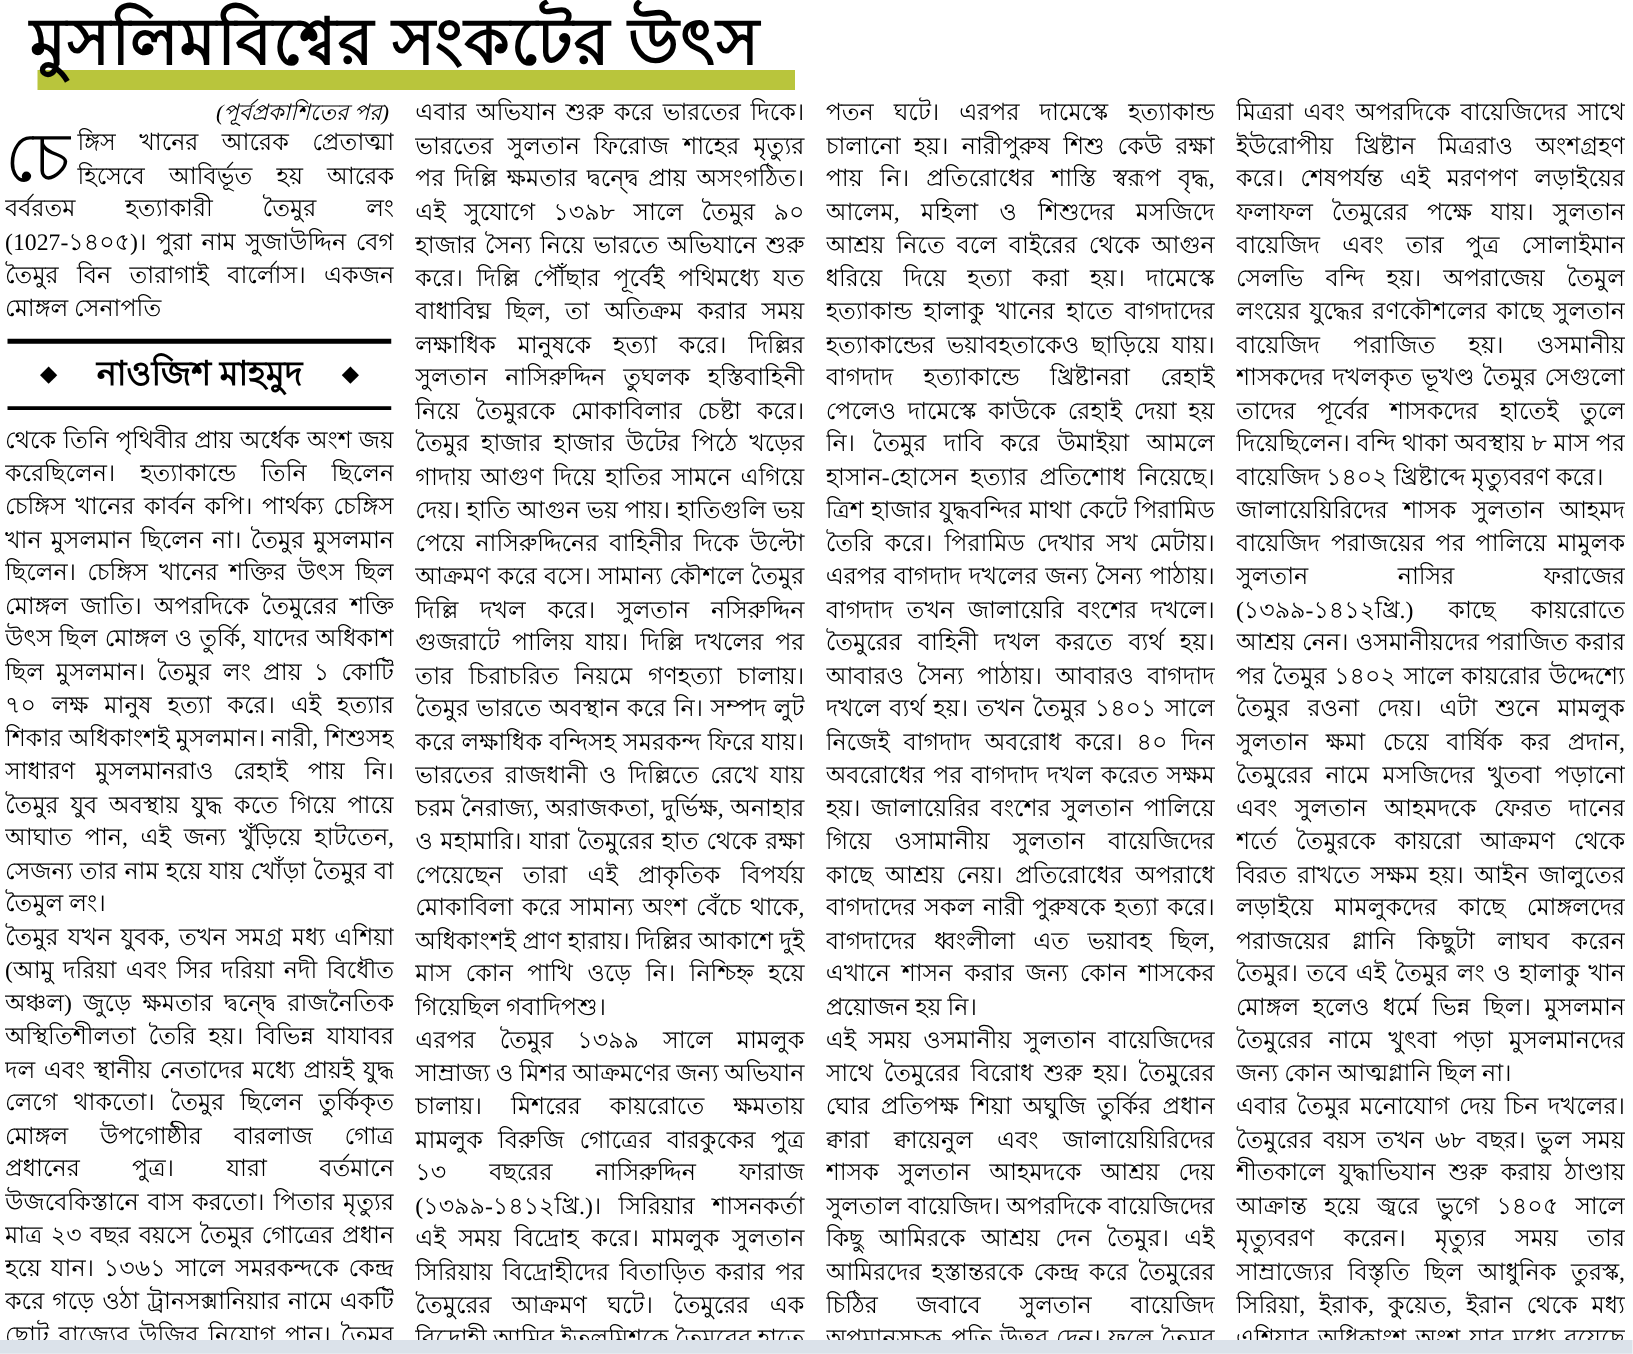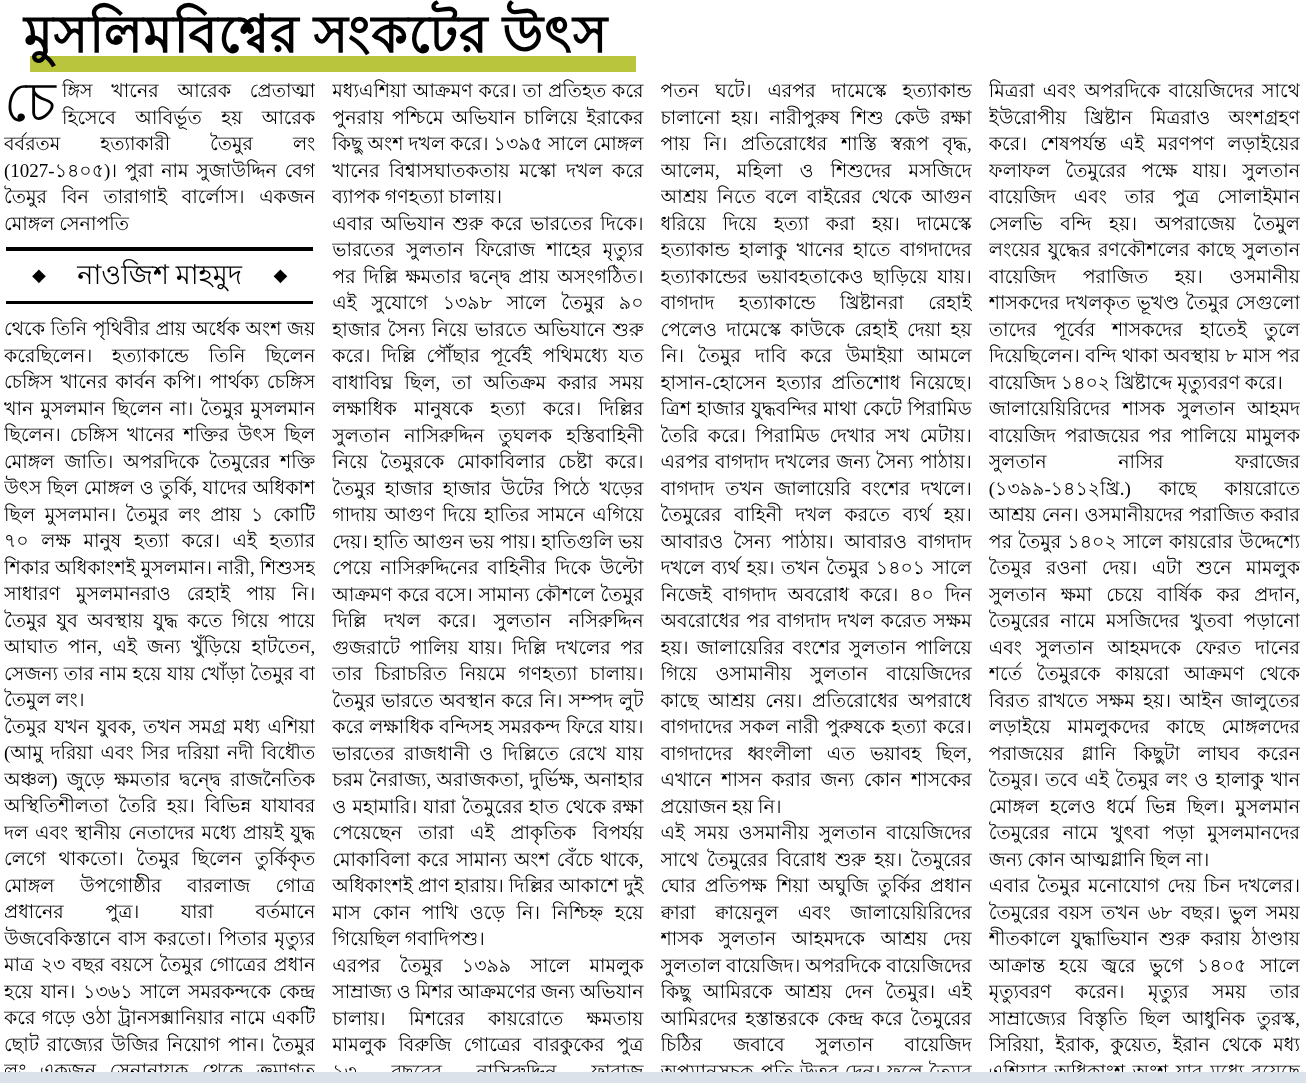--- a/index.html
+++ b/index.html
@@ -67,21 +67,21 @@
   .byline-box {
     border-top: 4px solid #000;
     border-bottom: 3px solid #000;
     margin: 10px 2px 12px 2px;
     padding: 9px 26px 11px 26px;
     display: flex;
     align-items: center;
     justify-content: space-between;
   }
   .byline-box .name {
-    font-weight: normal;
+    font-weight: bold;
     font-size: 27px;
     line-height: 30px;
   }
   .byline-box .diamond { font-size: 18px; }
 
   
   .bottom-strip {
     position: absolute; left: 0; bottom: 0;
     width: 1306px; height: 11px;
     background: #dbe2ea;
@@ -93,33 +93,33 @@
 <div class="page">
 
   <div class="masthead">
     <div class="hl"></div>
     <h1>মুসলিমবিশ্বের সংকটের উৎস</h1>
   </div>
 
   <div class="columns">
 
     <div class="col">
+      <div class="dateline">(পূর্বপ্রকাশিতের পর)</div>
       <p><span class="dropcap">চে</span><span>ঙ্গিস খানের আরেক প্রেতাত্মা হিসেবে আবির্ভূত হয় আরেক বর্বরতম হত্যাকারী তৈমুর লং (1027-১৪০৫)। পুরা নাম সুজাউদ্দিন বেগ তৈমুর বিন তারাগাই বার্লোস। একজন মোঙ্গল সেনাপতি</span></p>
       <div class="byline-box">
         <span class="diamond">◆</span>
         <span class="name">নাওজিশ মাহমুদ</span>
         <span class="diamond">◆</span>
       </div>
       <p>থেকে তিনি পৃথিবীর প্রায়  অর্ধেক অংশ জয় করেছিলেন।  হত্যাকান্ডে তিনি ছিলেন চেঙ্গিস খানের কার্বন কপি। পার্থক্য চেঙ্গিস খান মুসলমান ছিলেন না। তৈমুর মুসলমান ছিলেন। চেঙ্গিস খানের শক্তির উৎস ছিল মোঙ্গল জাতি। অপরদিকে তৈমুরের শক্তি উৎস ছিল মোঙ্গল ও তুর্কি, যাদের অধিকাশ ছিল মুসলমান। তৈমুর লং প্রায় ১ কোটি ৭০ লক্ষ মানুষ হত্যা করে। এই হত্যার শিকার অধিকাংশই মুসলমান। নারী, শিশুসহ সাধারণ মুসলমানরাও রেহাই পায় নি। তৈমুর যুব অবস্থায় যুদ্ধ কতে গিয়ে পায়ে আঘাত পান, এই জন্য খুঁড়িয়ে হাটতেন, সেজন্য তার নাম হয়ে যায় খোঁড়া তৈমুর বা তৈমুল লং।</p>
       <p>তৈমুর যখন যুবক, তখন সমগ্র মধ্য এশিয়া (আমু দরিয়া এবং সির দরিয়া নদী বিধৌত অঞ্চল) জুড়ে ক্ষমতার দ্বন্দ্বে রাজনৈতিক অস্থিতিশীলতা তৈরি হয়। বিভিন্ন যাযাবর দল এবং স্থানীয় নেতাদের মধ্যে প্রায়ই যুদ্ধ লেগে থাকতো। তৈমুর ছিলেন তুর্কিকৃত মোঙ্গল উপগোষ্ঠীর বারলাজ গোত্র প্রধানের পুত্র। যারা বর্তমানে উজবেকিস্তানে বাস করতো। পিতার মৃত্যুর মাত্র ২৩ বছর বয়সে তৈমুর  গোত্রের প্রধান হয়ে যান। ১৩৬১ সালে  সমরকন্দকে কেন্দ্র করে গড়ে ওঠা ট্রানসক্সানিয়ার নামে একটি ছোট রাজ্যের উজির নিয়োগ পান। তৈমুর লং একজন সেনানায়ক থেকে ক্রমাগত ষড়যন্ত্রের মধ্যদিয়ে ১৩৬৪ সালে মধ্যএশিয়ার ট্রানসক্সানিয়ার রাজ্যের স্ত্রীর ভাই হোসেনের সাথে যৌথভাবে মধ্যএশিয়ার ট্রানসক্সানিয়ার রাজ্যের ক্ষমতা দখল করেন। ১৩৭০ সালে স্ত্রীর মৃত্যুর পর হোসেনকে হত্যা করে একক ক্ষমতা নিজের হাতে নিয়ে নেন। প্রথমে বিশাল সেনাবাহিনী নিয়ে রাশিয়া আক্রমণ করেন। রাশিয়াকে পরাজিত করে ক্ষমতাচ্যুত মোঙ্গল খানকে তৈমুর ক্ষমতায় বসিয়ে পারস্য অভিযান শুরু করেন। ব্যাপক গণহত্যার মধ্যদিয়ে হেরাতের পতন ঘটান। গোটা মধ্যপ্রাচ্যে আতঙ্ক ছড়িয়ে পড়ে। তেহরানকে আত্মসমর্পণে বাধ্য করেন।</p>
 
     </div>
 
     <div class="col">
-      <p>মধ্যএশিয়া আক্রমণ করে। তা প্রতিহত করে পুনরায় পশ্চিমে অভিযান চালিয়ে ইরাকের কিছু অংশ দখল করে। ১৩৯৫ সালে মোঙ্গল খানের বিশ্বাসঘাতকতায় মস্কো দখল করে ব্যাপক গণহত্যা চালায়।</p>
       <p>এবার অভিযান শুরু করে ভারতের দিকে। ভারতের সুলতান ফিরোজ শাহের মৃত্যুর পর দিল্লি ক্ষমতার দ্বন্দ্বে প্রায় অসংগঠিত। এই সুযোগে ১৩৯৮ সালে তৈমুর ৯০ হাজার সৈন্য নিয়ে  ভারতে অভিযানে শুরু করে। দিল্লি পৌঁছার পূর্বেই পথিমধ্যে যত বাধাবিঘ্ন ছিল, তা অতিক্রম করার সময় লক্ষাধিক মানুষকে হত্যা করে। দিল্লির সুলতান নাসিরুদ্দিন তুঘলক হস্তিবাহিনী নিয়ে তৈমুরকে মোকাবিলার চেষ্টা করে। তৈমুর হাজার হাজার উটের পিঠে খড়ের গাদায় আগুণ দিয়ে হাতির সামনে  এগিয়ে দেয়। হাতি আগুন ভয় পায়। হাতিগুলি ভয় পেয়ে নাসিরুদ্দিনের  বাহিনীর দিকে উল্টো আক্রমণ করে বসে। সামান্য কৌশলে তৈমুর দিল্লি দখল করে। সুলতান নসিরুদ্দিন গুজরাটে পালিয় যায়। দিল্লি দখলের পর  তার চিরাচরিত নিয়মে গণহত্যা চালায়। তৈমুর ভারতে অবস্থান করে নি। সম্পদ লুট করে লক্ষাধিক বন্দিসহ সমরকন্দ ফিরে যায়। ভারতের রাজধানী ও দিল্লিতে রেখে যায় চরম নৈরাজ্য, অরাজকতা, দুর্ভিক্ষ, অনাহার ও মহামারি। যারা তৈমুরের হাত থেকে রক্ষা পেয়েছেন তারা এই প্রাকৃতিক বিপর্যয় মোকাবিলা করে সামান্য অংশ বেঁচে থাকে,  অধিকাংশই প্রাণ হারায়।  দিল্লির আকাশে দুই মাস কোন পাখি ওড়ে নি। নিশ্চিহ্ন হয়ে গিয়েছিল গবাদিপশু।</p>
       <p>এরপর তৈমুর ১৩৯৯ সালে মামলুক সাম্রাজ্য ও মিশর আক্রমণের জন্য অভিযান চালায়। মিশরের কায়রোতে  ক্ষমতায় মামলুক বিরুজি গোত্রের বারকুকের পুত্র ১৩ বছরের নাসিরুদ্দিন ফারাজ (১৩৯৯-১৪১২খ্রি.)। সিরিয়ার শাসনকর্তা এই সময় বিদ্রোহ করে। মামলুক সুলতান সিরিয়ায় বিদ্রোহীদের বিতাড়িত করার পর তৈমুরের আক্রমণ ঘটে। তৈমুরের এক বিদ্রোহী আমির ইতলমিশকে তৈমুরের হাতে সমর্পণ করার জন্য পত্র দিয়ে দূত পাঠায়।  কায়রোর পূর্ববর্তী সুলতান বারবুক (১৩৯০-১৩৯৯খ্রি.) তৈমুরের দূতকে  হত্যা করে। তৈমুর প্রতি উত্তরে আলেপ্পো দখল করে এবং দামাস্ক অবরোধ করে। এটা শুনে মামলুক সুলতান তৈমুরকে প্রতিরোধ করার জন্য কায়রো থেকে রওনা দেয়। কিন্তু মামলুক সুলতান ফারাজ তৈমুরকে মোকাবিলা না করে সমঝোতায় আসে। তৈমুরের বিদ্রোহী আমিরকে ফেরতে দেন এবং তৈমুরকে কর দিতে রাজি হন। কায়রো তৈমুরের হাত থেকে রক্ষা পায়। মামলুক সুলতান সিরিয়ার দামেস্কবাসীকে অরক্ষিত রখে কায়রোতে প্রত্যাবর্তন করে। কিন্তু দামেস্কবাসী সুলতানের আচরণে দারুণ হতাশ হয়ে আত্মসমর্পন না করে প্রতিরোধ যুদ্ধ চালিয়ে যেতে বদ্ধপরিকর হয়। একমাস অবরোধের পর দামেস্কের</p>
     </div>
 
     <div class="col">
       <p>পতন ঘটে। এরপর দামেস্কে হত্যাকান্ড চালানো হয়। নারীপুরুষ শিশু কেউ রক্ষা  পায় নি। প্রতিরোধের শাস্তি স্বরূপ বৃদ্ধ, আলেম, মহিলা ও শিশুদের মসজিদে আশ্রয় নিতে বলে বাইরের থেকে আগুন ধরিয়ে দিয়ে হত্যা করা হয়। দামেস্কে হত্যাকান্ড হালাকু খানের হাতে বাগদাদের হত্যাকান্ডের ভয়াবহতাকেও ছাড়িয়ে যায়। বাগদাদ হত্যাকান্ডে খ্রিষ্টানরা রেহাই পেলেও দামেস্কে কাউকে রেহাই দেয়া হয় নি। তৈমুর দাবি করে উমাইয়া আমলে হাসান-হোসেন হত্যার প্রতিশোধ নিয়েছে। ত্রিশ হাজার যুদ্ধবন্দির মাথা কেটে পিরামিড তৈরি করে। পিরামিড দেখার সখ মেটায়। এরপর বাগদাদ দখলের জন্য সৈন্য পাঠায়। বাগদাদ তখন জালায়েরি বংশের দখলে। তৈমুরের বাহিনী দখল করতে ব্যর্থ হয়। আবারও সৈন্য পাঠায়। আবারও বাগদাদ দখলে ব্যর্থ হয়। তখন তৈমুর ১৪০১ সালে নিজেই বাগদাদ অবরোধ করে। ৪০ দিন অবরোধের পর বাগদাদ দখল করেত সক্ষম হয়। জালায়েরির বংশের সুলতান পালিয়ে গিয়ে ওসামানীয় সুলতান বায়েজিদের কাছে আশ্রয় নেয়। প্রতিরোধের অপরাধে বাগদাদের সকল নারী পুরুষকে হত্যা করে। বাগদাদের ধ্বংলীলা এত ভয়াবহ ছিল, এখানে শাসন করার জন্য কোন শাসকের প্রয়োজন হয় নি।</p>
       <p>এই সময় ওসমানীয় সুলতান বায়েজিদের সাথে তৈমুরের বিরোধ শুরু হয়। তৈমুরের ঘোর প্রতিপক্ষ শিয়া অঘুজি তুর্কির প্রধান ক্বারা ক্বায়েনুল এবং জালায়েয়িরিদের শাসক সুলতান আহমদকে আশ্রয় দেয় সুলতাল বায়েজিদ। অপরদিকে বায়েজিদের কিছু আমিরকে আশ্রয় দেন তৈমুর। এই আমিরদের হস্তান্তরকে কেন্দ্র করে তৈমুরের চিঠির জবাবে সুলতান বায়েজিদ অপমানসূচক প্রতি উত্তর দেন। ফলে তৈমুর এই অপমানের প্রতিশোধ নিতে ওসমানীয় সাম্রাজ্য আক্রমণের সিদ্ধান্ত নেয়। বায়েজিদ তখন কনস্ট্যান্টিপোল অবরোধে ছিলো। তৈমুরের অভিযানের সংবাদ পেয়ে  বায়েজিদ দ্রুত আঙ্কারা রক্ষার জন্য অবরোধ তুলে তৈমুরের বাহিনী মোকাবিলার উদ্দেশ্যে রওনা দেয়। দীর্ঘ আটদিন ভ্রমণ ক্লান্তি এবং পাহাড় ঘেরা যুদ্ধ ময়দানের পানির উৎস পূর্ব থেকে তৈমুর বাহিনীর দখলে থাকায় বায়েজিদ কিছুটা বেকায়দায় পড়েন। এ ছাড়া তার বাহিনীর এক অংশ তৈমুরের সাথে যোগদান করায় বায়েজিদকে কঠিন পরিস্থিতিতে ফেলে দেয়। তবু উভয়পক্ষ ১৪০২ খ্রিষ্টাব্দে সেপ্টেম্বর মাসে তুমুল যুদ্ধে অবতীর্ণ হয়। কারো কারো মতে, সৈন্যসংখ্যা ছিল বায়েজিদের ৮ লক্ষ  এবং তৈমুরের ১০ লক্ষ। ঐতিহাসিকরা  এটাকে বায়েজিদের পক্ষে ৮৫ হাজার এবং তৈমুরের পক্ষে ১লক্ষ ৪০ হাজার বলে মত প্রকাশ করেন। তৈমুরের নেতৃত্বে এশিয়ার শক্তি এবং বায়েজিদের নেতৃত্বে ইউরোপীয় শক্তির লড়াই ও ভাগ্যপরীক্ষা। এই যুদ্ধে তৈমুরের সাথে এশিয়</p>
     </div>
 
     <div class="col">

